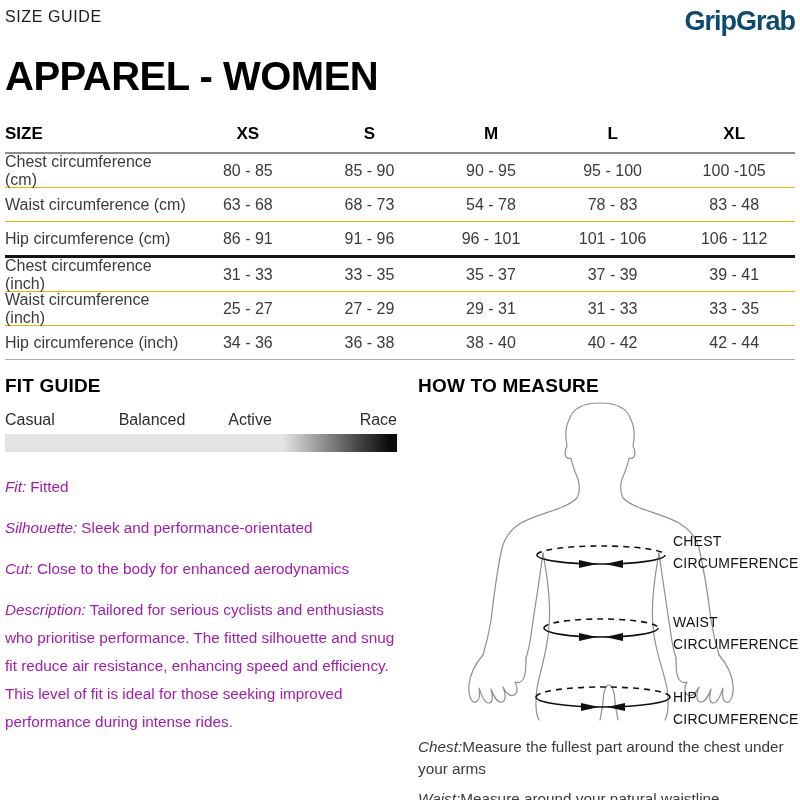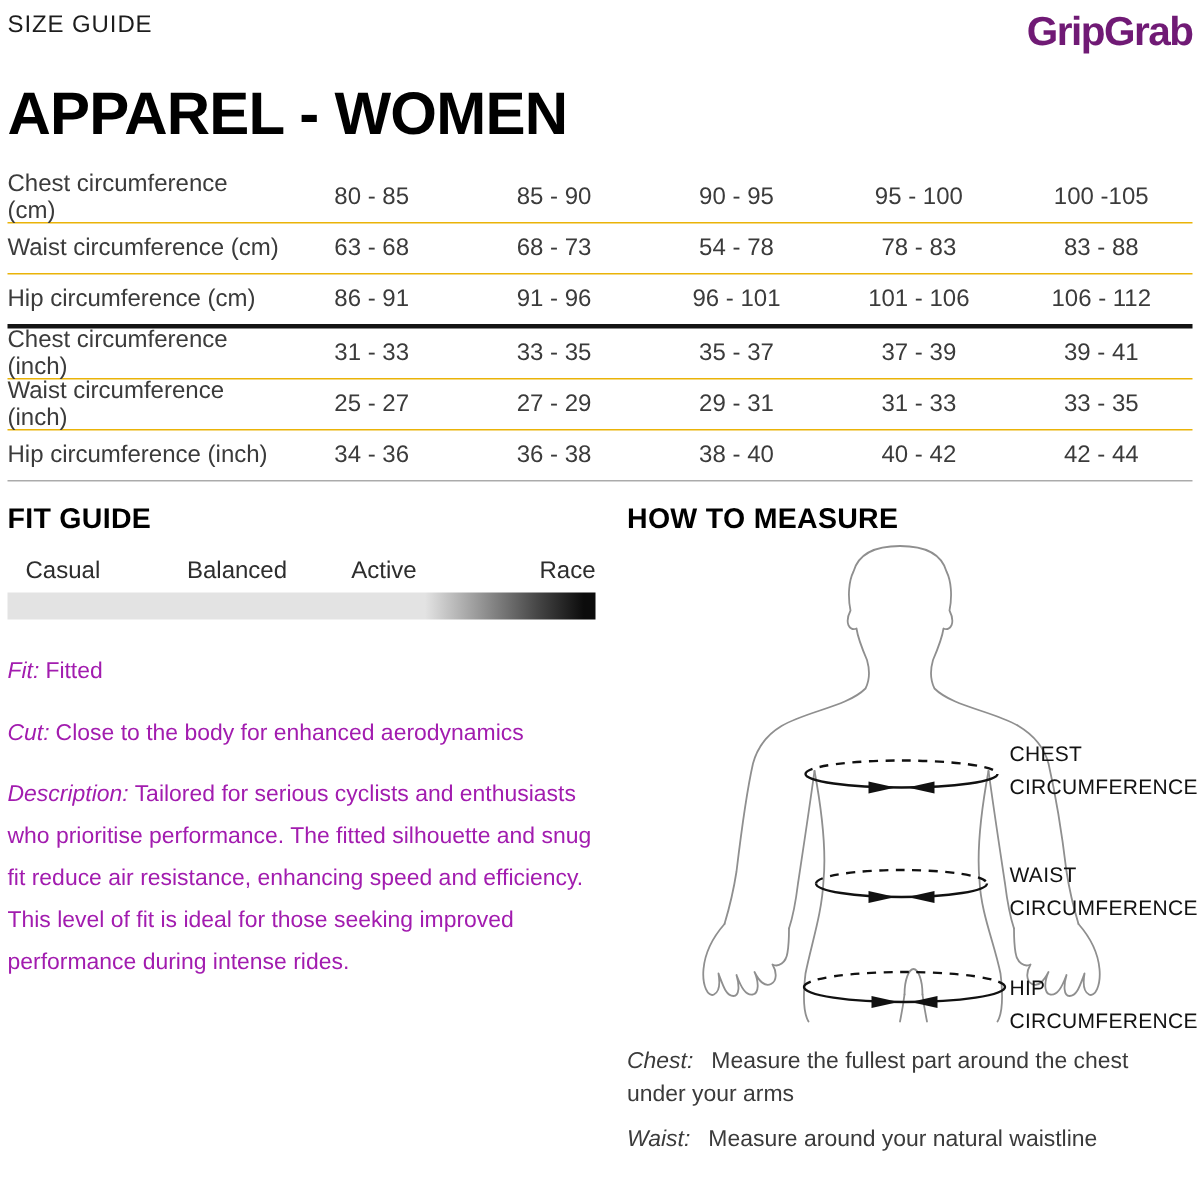--- a/index.html
+++ b/index.html
@@ -4,87 +4,95 @@
 <style>
   html,body{margin:0;padding:0;background:#ffffff;}
   body{
     width:800px;height:800px;overflow:hidden;position:relative;
     font-family:"Liberation Sans", sans-serif;color:#3b3b3b;
     padding:8px 5px 0 5px;box-sizing:border-box;
   }
   
   .top-header{display:flex;justify-content:space-between;align-items:flex-start;}
   .size-guide-label{font-size:16px;letter-spacing:.6px;color:#1d1d1d;}
-  .brand-logo{font-size:27px;font-weight:700;letter-spacing:-1px;color:#701a75;line-height:1;}
+  .brand-logo{font-size:27px;font-weight:700;letter-spacing:-1px;color:#0c4a6e;line-height:1;}
   .page-title{margin:21px 0 0 0;font-size:40px;font-weight:800;letter-spacing:-.5px;color:#000;line-height:1;}
   
   .size-table{margin-top:19px;}
   .trow{display:flex;align-items:center;height:33px;border-bottom:1px solid #eab308;font-size:16px;color:#3b3b3b;}
   .trow.thead{height:37px;border-bottom:2px solid #8c8c8c;font-size:17px;font-weight:700;color:#000;}
   .trow.thick-bottom{border-bottom:3px solid #141414;}
   .trow:last-child{border-bottom:1px solid #ababab;}
   .cell{flex:1;text-align:center;}
   .cell.rlabel{flex:none;width:182px;text-align:left;}
   
   .columns{display:flex;margin-top:15px;}
   .left-col{flex:none;width:392px;}
   .right-col{flex:1;margin-left:21px;position:relative;}
   .section-heading{font-size:19px;font-weight:800;color:#000;letter-spacing:.2px;line-height:1.2;}
   
   .fit-scale-labels{display:flex;margin-top:13px;font-size:16px;color:#2d2d2d;}
-  .fit-scale-labels span{flex:1;margin-left:12px;}
+  .fit-scale-labels span{flex:1;}
   .fit-scale-labels span:nth-child(1){text-align:left;}
   .fit-scale-labels span:nth-child(2){text-align:center;}
   .fit-scale-labels span:nth-child(3){text-align:center;}
   .fit-scale-labels span:nth-child(4){text-align:right;}
   .fit-gradient-bar{height:18px;margin-top:5px;
     background:linear-gradient(90deg,#e3e3e3 0%,#e3e3e3 71%,#474747 90%,#0c0c0c 98%);}
   .fit-attributes{margin-top:21px;}
   .attr{margin-bottom:13px;font-size:15.3px;line-height:28px;color:#a21caf;}
   .attr-label{font-style:italic;margin-right:4px;}
   
   .figure{position:relative;width:100%;height:330px;margin-top:2px;}
   .figure svg{display:block;}
   .fig-label{position:absolute;left:255px;width:142px;font-size:14px;line-height:22px;color:#121212;letter-spacing:.2px;}
   .fig-label-chest{top:130px;}
   .fig-label-waist{top:211px;}
   .fig-label-hip{top:286px;}
   
   .instructions{margin-top:6px;}
   .instr{font-size:15.3px;line-height:22px;margin-bottom:8px;max-width:368px;color:#3b3b3b;}
-  .instr-label{font-style:italic;margin-right:12px;}
+  .instr-label{font-style:italic;margin-right:0;}
 </style>
 </head>
 <body>
 
 <div class="top-header">
   <div class="size-guide-label">SIZE GUIDE</div>
   <div class="brand-logo">GripGrab</div>
 </div>
 
 <h1 class="page-title">APPAREL - WOMEN</h1>
 
 <div class="size-table">
+  <div class="trow thead">
+    <div class="cell rlabel">SIZE</div>
+    <div class="cell">XS</div>
+    <div class="cell">S</div>
+    <div class="cell">M</div>
+    <div class="cell">L</div>
+    <div class="cell">XL</div>
+  </div>
 
   <div class="trow">
     <div class="cell rlabel">Chest circumference (cm)</div>
     <div class="cell">80 - 85</div>
     <div class="cell">85 - 90</div>
     <div class="cell">90 - 95</div>
     <div class="cell">95 - 100</div>
     <div class="cell">100 -105</div>
   </div>
 
   <div class="trow">
     <div class="cell rlabel">Waist circumference (cm)</div>
     <div class="cell">63 - 68</div>
     <div class="cell">68 - 73</div>
     <div class="cell">54 - 78</div>
     <div class="cell">78 - 83</div>
-    <div class="cell">83 - 88</div>
+    <div class="cell">83 - 48</div>
   </div>
 
   <div class="trow thick-bottom">
     <div class="cell rlabel">Hip circumference (cm)</div>
     <div class="cell">86 - 91</div>
     <div class="cell">91 - 96</div>
     <div class="cell">96 - 101</div>
     <div class="cell">101 - 106</div>
     <div class="cell">106 - 112</div>
   </div>
@@ -126,20 +134,23 @@
       <span>Casual</span>
       <span>Balanced</span>
       <span>Active</span>
       <span>Race</span>
     </div>
     <div class="fit-gradient-bar"></div>
 
     <div class="fit-attributes">
       <div class="attr">
         <span class="attr-label">Fit:</span><span>Fitted</span>
+      </div>
+      <div class="attr">
+        <span class="attr-label">Silhouette:</span><span>Sleek and performance-orientated</span>
       </div>
       <div class="attr">
         <span class="attr-label">Cut:</span><span>Close to the body for enhanced aerodynamics</span>
       </div>
       <div class="attr">
         <span class="attr-label">Description:</span><span>Tailored for serious cyclists and enthusiasts who prioritise performance. The fitted silhouette and snug fit reduce air resistance, enhancing speed and efficiency. This level of fit is ideal for those seeking improved performance during intense rides.</span>
       </div>
     </div>
   </div>
 

